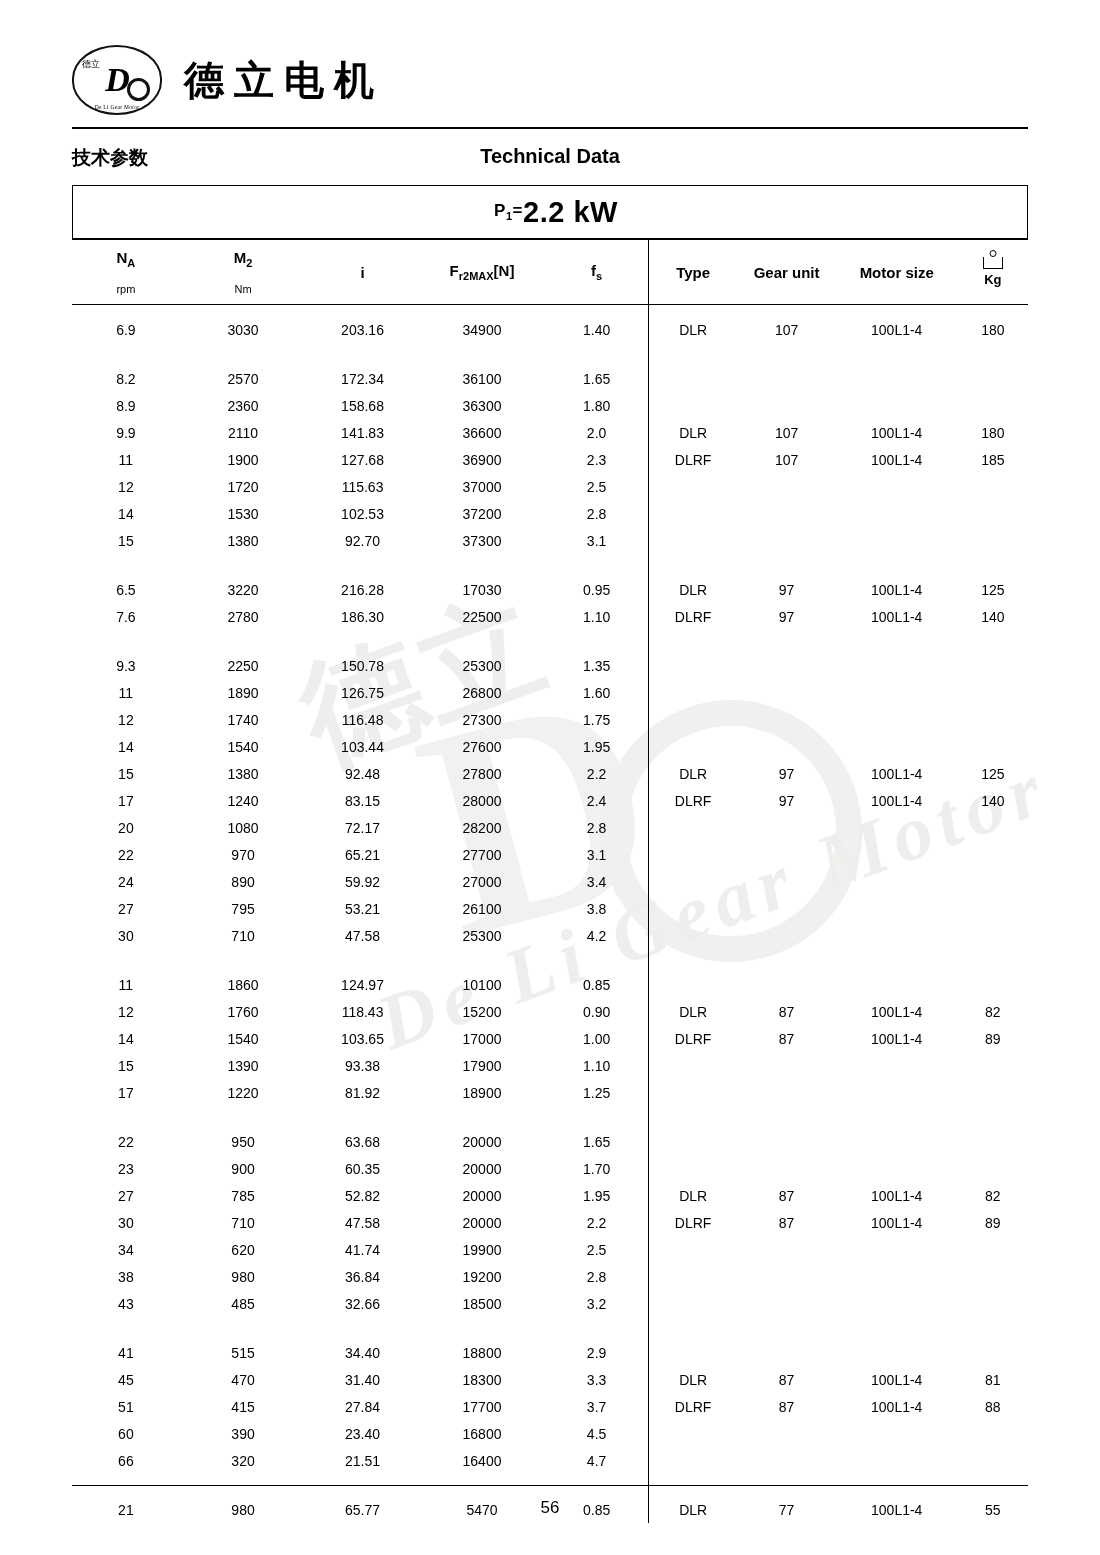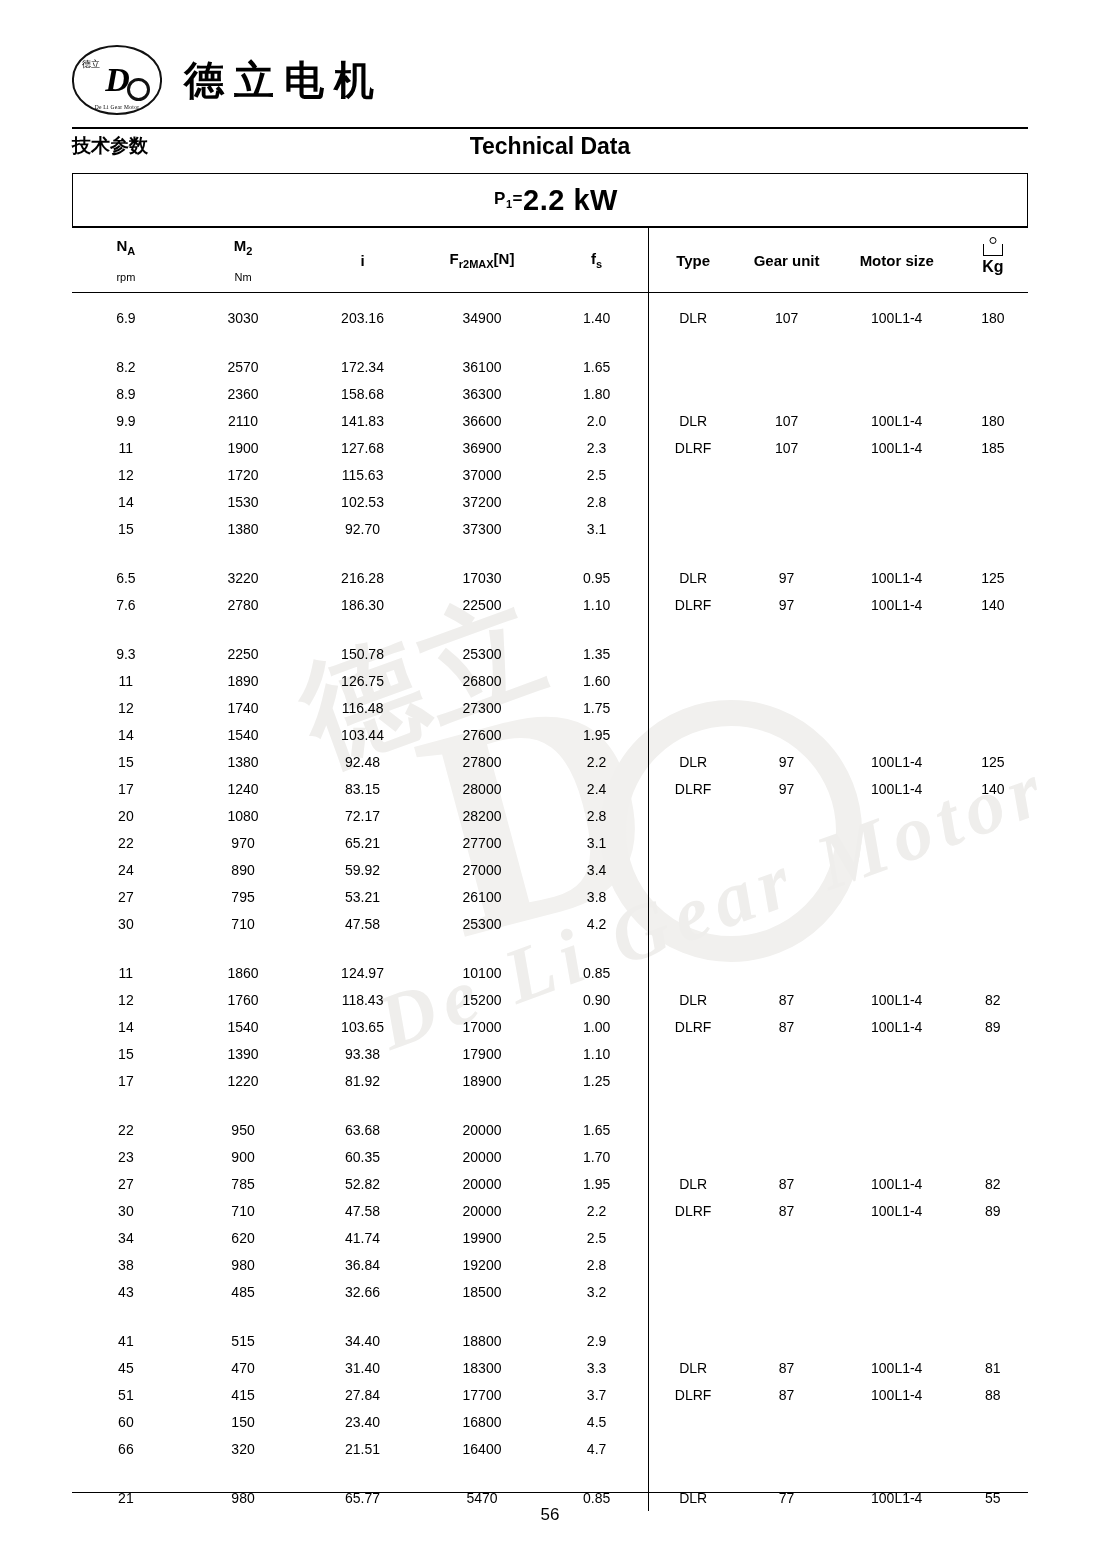--- a/index.html
+++ b/index.html
@@ -140,34 +140,34 @@
     border-bottom: 2.4px solid #000;
     margin-top: 2px;
   }
 
   
   .titlerow {
     position: relative;
     z-index: 2;
     display: flex;
     align-items: baseline;
-    margin-top: 4px;
+    margin-top: 16px;
     height: 28px;
   }
   .title-cn {
     font-family: "DejaVu Sans", sans-serif;
     font-size: 19px;
     font-weight: bold;
   }
   .title-en {
     position: absolute;
     left: 0;
     width: 100%;
     text-align: center;
-    font-size: 23px;
+    font-size: 20px;
     font-weight: bold;
   }
 
   
   .power-box {
     position: relative;
     z-index: 2;
     margin-top: 12px;
     border: 1.6px solid #000;
     height: 52px;
@@ -243,21 +243,21 @@
     content: "";
     position: absolute;
     left: 50%;
     top: -7px;
     width: 5px;
     height: 5px;
     border: 1.2px solid #000;
     border-radius: 50%;
     transform: translateX(-50%);
   }
-  .kg-head .lbl { font-size: 16px; font-weight: bold; }
+  .kg-head .lbl { font-size: 13px; font-weight: bold; }
 
   tbody td {
     font-size: 14px;
     text-align: center;
     height: 25px;
     vertical-align: middle;
   }
   tbody td.sep {
     border-left: 1.6px solid #000;
   }
@@ -270,21 +270,21 @@
     padding: 0;
   }
   tr.spacer td.sep { border-left: 1.6px solid #000; }
   .rightcell { vertical-align: middle; }
 
   
   .footer {
     position: absolute;
     left: 72px;
     right: 72px;
-    bottom: 30px;
+    bottom: 37px;
     z-index: 2;
   }
   .footer .rule {
     border-top: 1.8px solid #000;
     margin-bottom: 12px;
   }
   .footer .pgnum {
     text-align: center;
     font-size: 17px;
   }
@@ -887,21 +887,21 @@
           <td>27.84</td>
           <td>17700</td>
           <td>3.7</td>
           <td class="sep rightcell">DLRF</td>
           <td class="rightcell">87</td>
           <td class="rightcell">100L1-4</td>
           <td class="rightcell">88</td>
         </tr>
         <tr>
           <td>60</td>
-          <td>150</td>
+          <td>390</td>
           <td>23.40</td>
           <td>16800</td>
           <td>4.5</td>
           <td class="sep rightcell"></td>
           <td class="rightcell"></td>
           <td class="rightcell"></td>
           <td class="rightcell"></td>
         </tr>
         <tr>
           <td>66</td>

